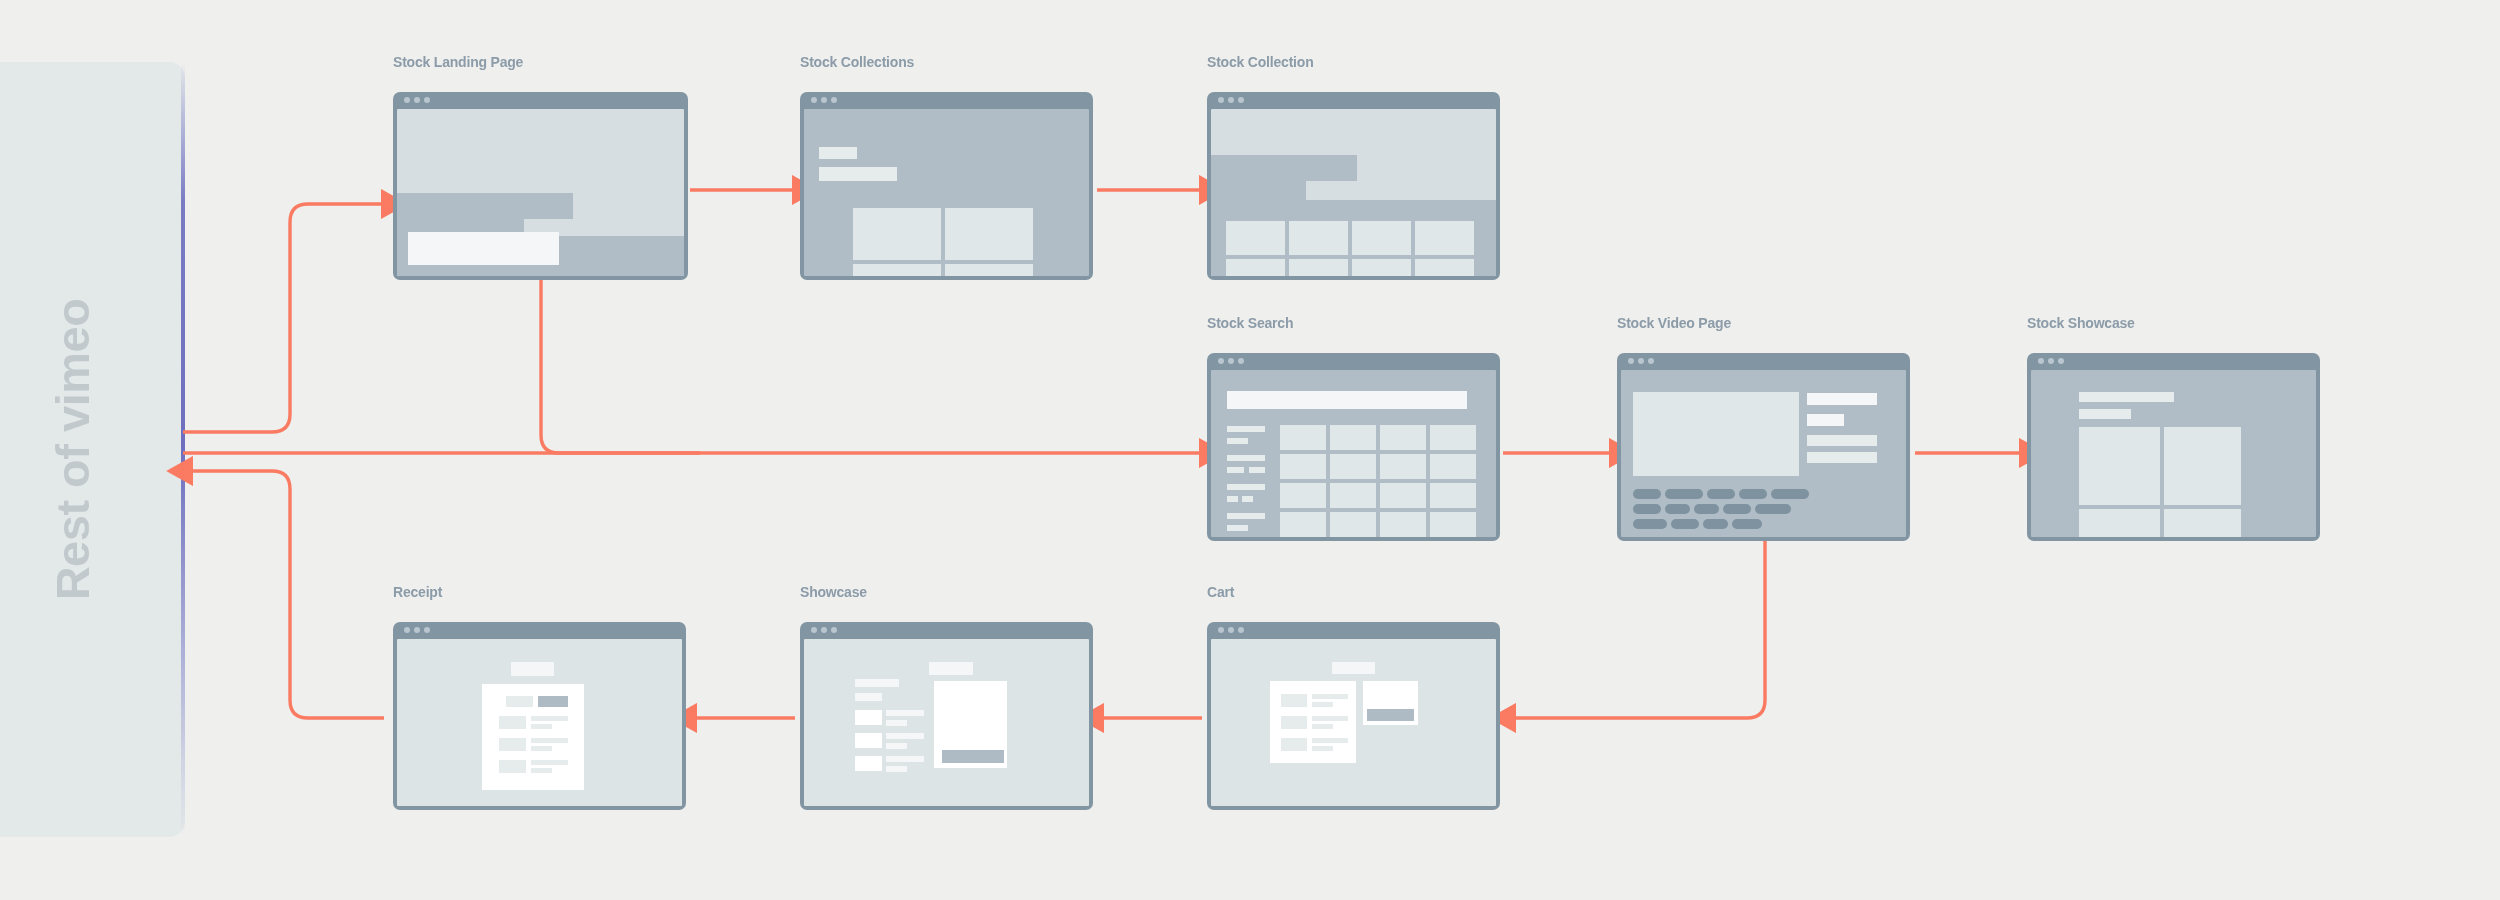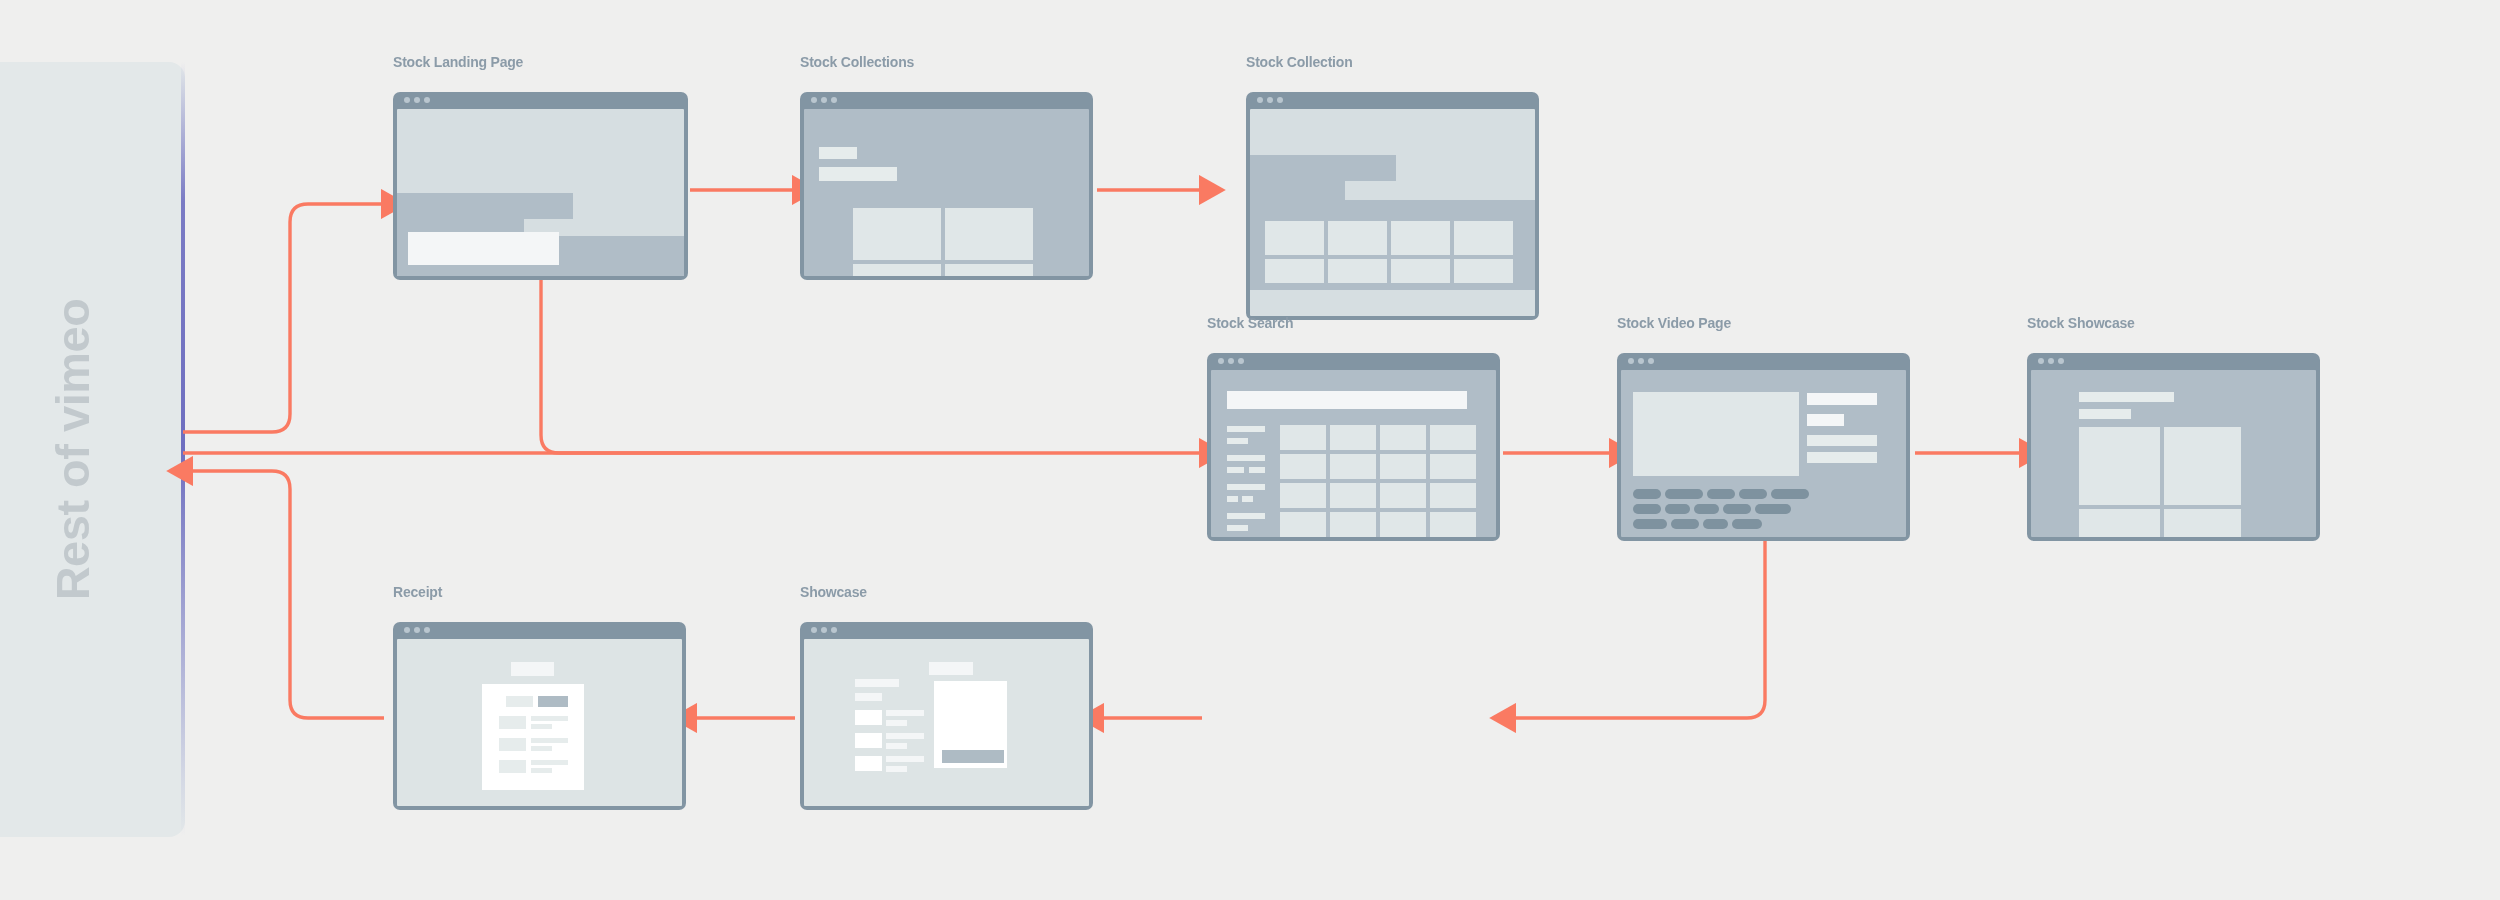--- a/index.html
+++ b/index.html
@@ -212,21 +212,21 @@
         <div class="blk c-chip" style="left:15px; top:38px; width:38px;  height:12px;"></div>
         <div class="blk c-chip" style="left:15px; top:58px; width:78px;  height:14px;"></div>
         <div class="blk c-light" style="left:49px; top:99px; width:88px;  height:52px;"></div>
         <div class="blk c-light" style="left:141px;top:99px; width:88px;  height:52px;"></div>
         <div class="blk c-light" style="left:49px; top:155px;width:88px;  height:26px;"></div>
         <div class="blk c-light" style="left:141px;top:155px;width:88px;  height:26px;"></div>
       </div>
     </div>
   </div>
 
-  <div class="node" style="left:1246px; top:92px; width:293px; height:228px;">
+  <div class="node" style="left:1207px; top:92px; width:293px; height:188px;">
     <div class="node-title">Stock Collection</div>
     <div class="browser">
       <div class="dots">
           <i></i>
           <i></i>
           <i></i>
         </div>
       <div class="screen pale">
         <div class="blk c-mid" style="left:0;    top:46px; width:146px; height:45px;"></div>
         <div class="blk c-pale" style="left:95px; top:72px; width:190px; height:26px;"></div>
@@ -396,14 +396,43 @@
         <div class="blk c-white" style="left:51px; top:117px;width:27px;  height:15px;"></div>
         <div class="blk c-near" style="left:82px; top:117px;width:38px;  height:6px;"></div>
         <div class="blk c-near" style="left:82px; top:127px;width:21px;  height:6px;"></div>
 
         <div class="blk c-white" style="left:130px;top:42px; width:73px;  height:87px;"></div>
         <div class="blk c-btn" style="left:138px;top:111px;width:62px;  height:13px;"></div>
       </div>
     </div>
   </div>
 
+  <div class="node" style="left:1207px; top:622px; width:293px; height:188px;">
+    <div class="node-title">Cart</div>
+    <div class="browser">
+      <div class="dots">
+          <i></i>
+          <i></i>
+          <i></i>
+        </div>
+      <div class="screen light">
+        <div class="blk c-near" style="left:121px;top:23px; width:43px;  height:12px;"></div>
+
+        <div class="blk c-white" style="left:59px; top:42px; width:86px;  height:82px;"></div>
+        <div class="blk c-chip" style="left:70px; top:55px; width:26px;  height:13px;"></div>
+        <div class="blk c-chip" style="left:101px;top:55px; width:36px;  height:5px;"></div>
+        <div class="blk c-chip" style="left:101px;top:63px; width:21px;  height:5px;"></div>
+
+        <div class="blk c-chip" style="left:70px; top:77px; width:26px;  height:13px;"></div>
+        <div class="blk c-chip" style="left:101px;top:77px; width:36px;  height:5px;"></div>
+        <div class="blk c-chip" style="left:101px;top:85px; width:21px;  height:5px;"></div>
+
+        <div class="blk c-chip" style="left:70px; top:99px; width:26px;  height:13px;"></div>
+        <div class="blk c-chip" style="left:101px;top:99px; width:36px;  height:5px;"></div>
+        <div class="blk c-chip" style="left:101px;top:107px;width:21px;  height:5px;"></div>
+
+        <div class="blk c-white" style="left:152px;top:42px; width:55px;  height:44px;"></div>
+        <div class="blk c-btn" style="left:156px;top:70px; width:47px;  height:12px;"></div>
+      </div>
+    </div>
+  </div>
 
 </div>
 
 </body></html>

